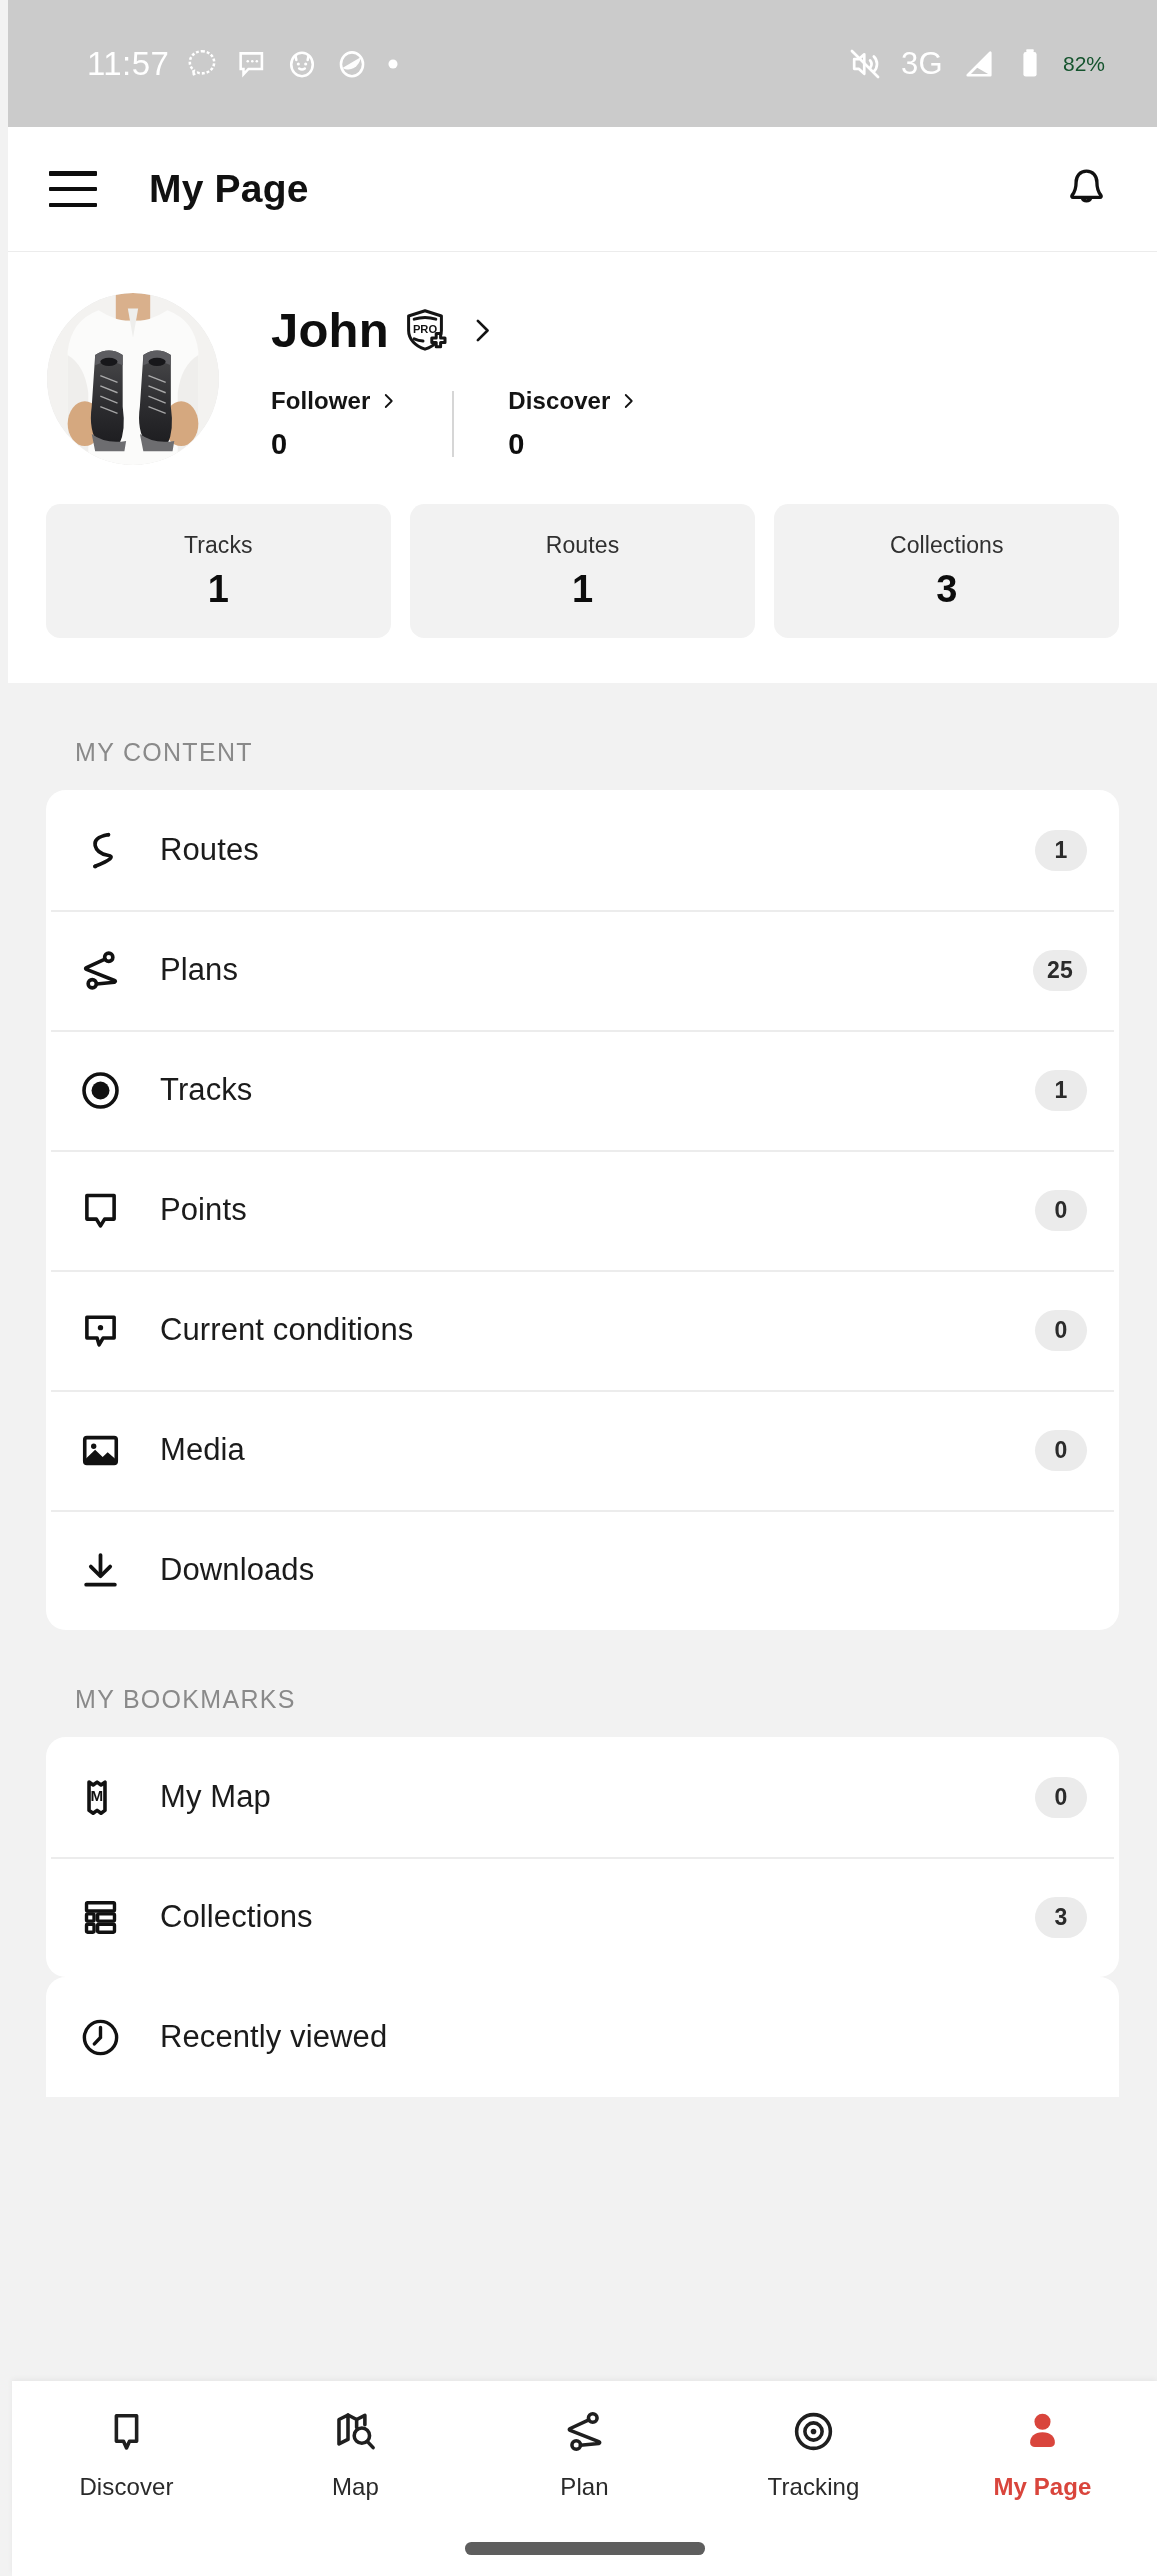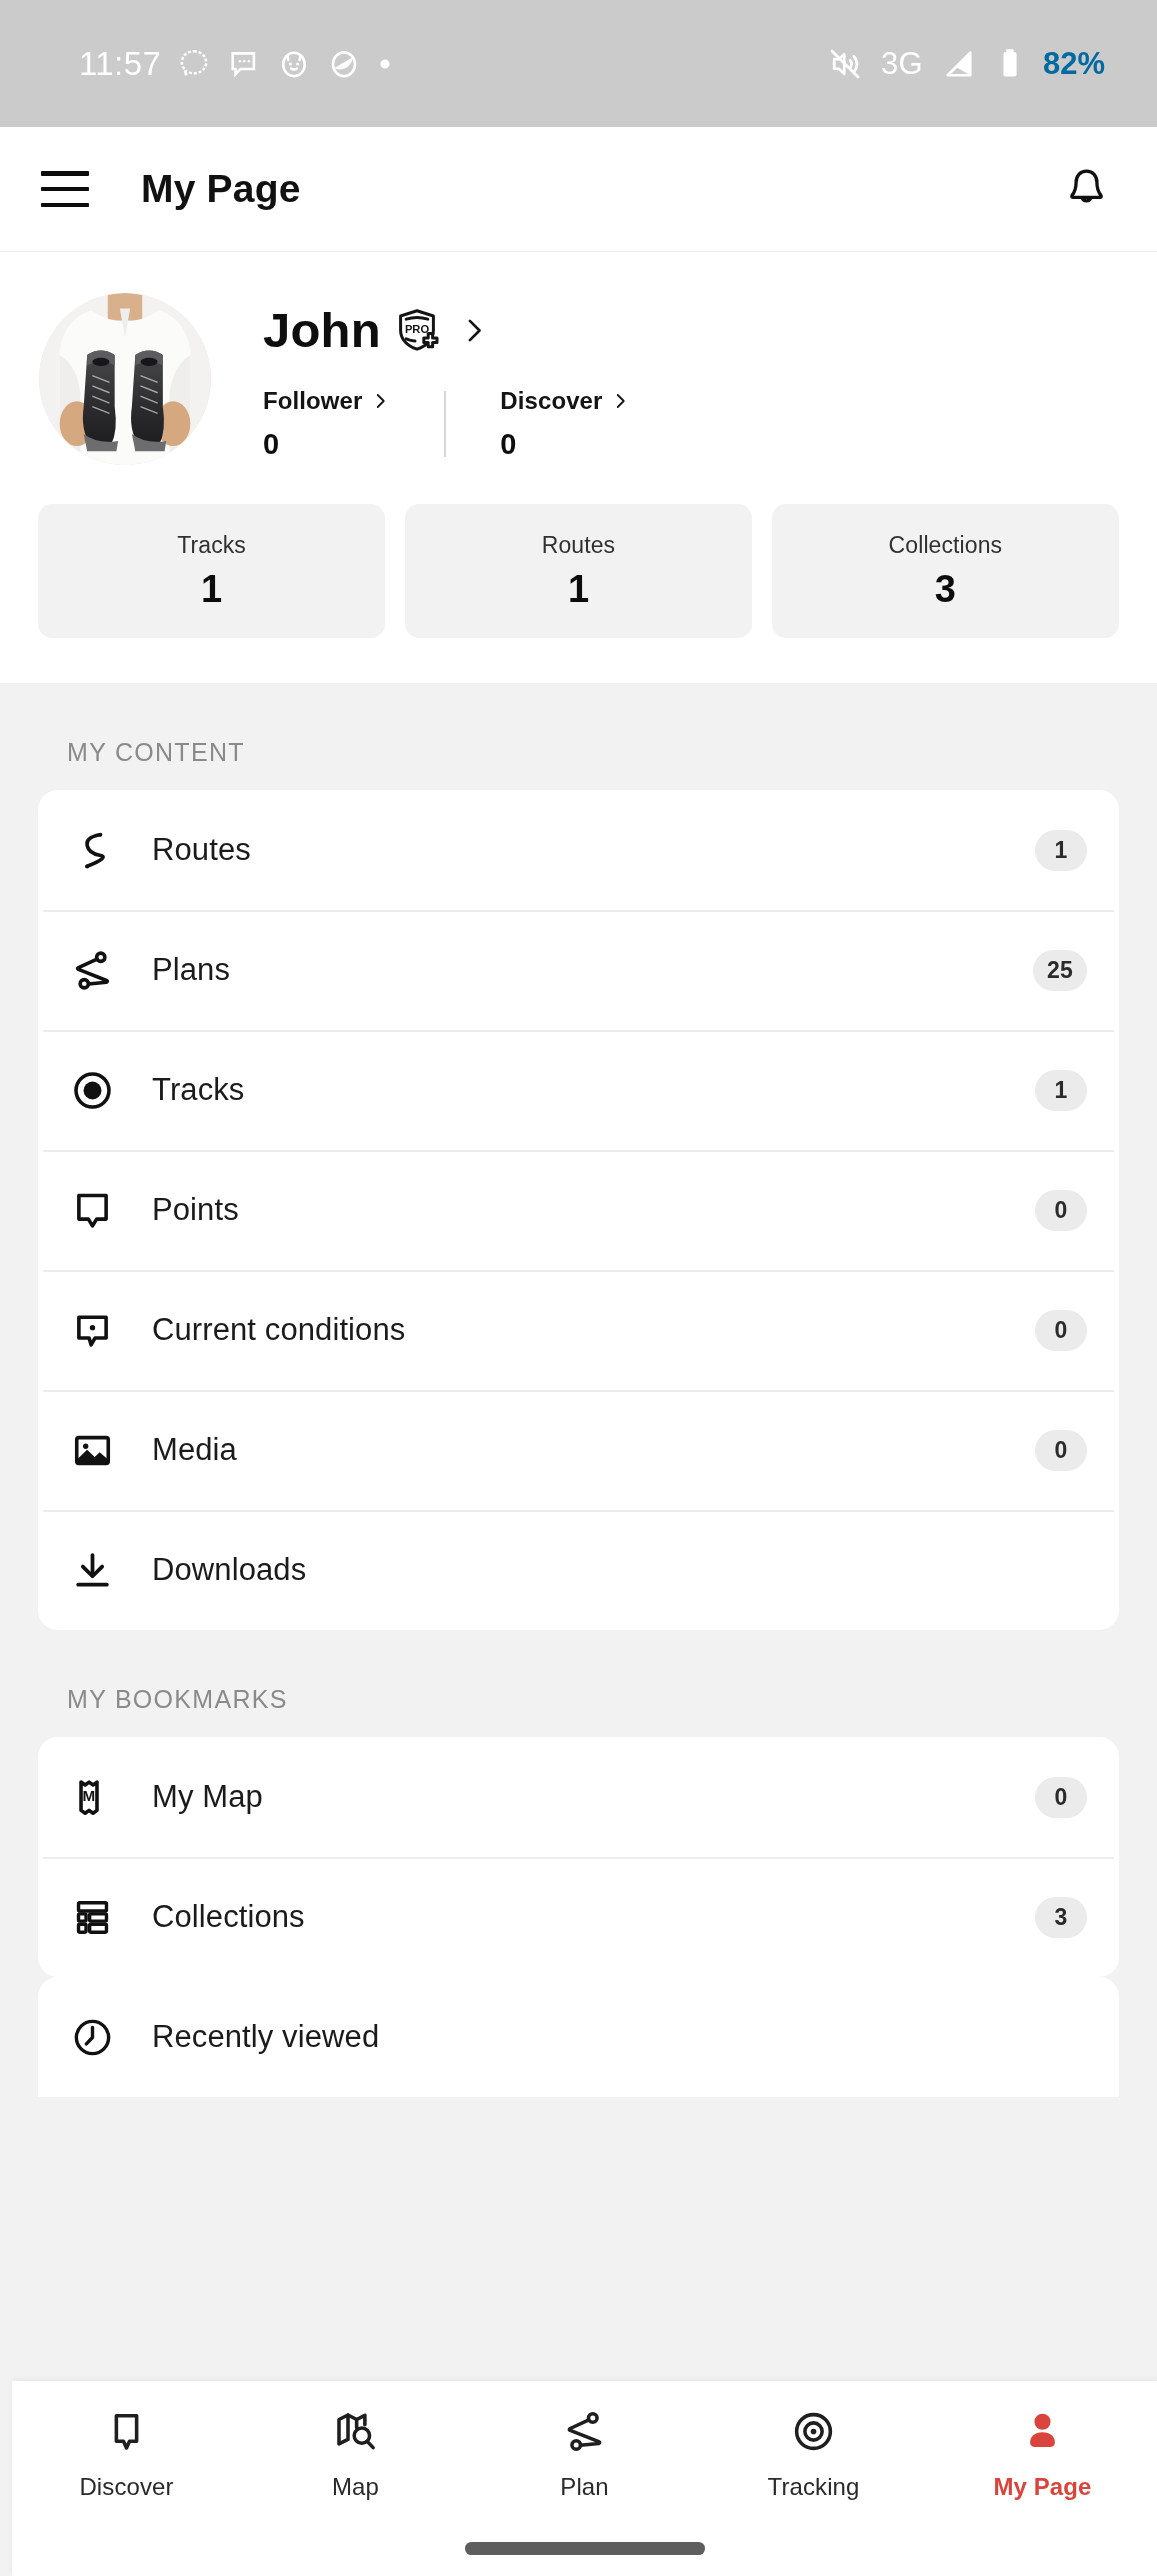--- a/index.html
+++ b/index.html
@@ -9,43 +9,44 @@
     background: #f2f2f2;
     font-family: "Liberation Sans", sans-serif;
     -webkit-font-smoothing: antialiased;
   }
   .screen {
     position: relative;
     width: 1157px;
     height: 2576px;
     overflow: hidden;
     background: #f2f2f2;
+    padding-left: 8px;
   }
 
   
   .status-bar {
     height: 127px;
     background: #cbcbcb;
     display: flex;
     align-items: center;
     justify-content: space-between;
     padding: 0 52px 0 79px;
   }
   .status-left { display: flex; align-items: center; gap: 16px; }
   .status-time {
     color: #ffffff;
     font-size: 33px;
     font-weight: 400;
     letter-spacing: 0.4px;
   }
   .status-right { display: flex; align-items: center; gap: 18px; }
   .status-battery-text {
-    color: #0369a1;
-    font-size: 31px;
-    font-weight: 700;
+    color: #14532d;
+    font-size: 21px;
+    font-weight: 400;
   }
   .status-3g {
     color: #ffffff;
     font-size: 31px;
     font-weight: 400;
     letter-spacing: 0.3px;
   }
   .sicon { display: block; }
 
   

